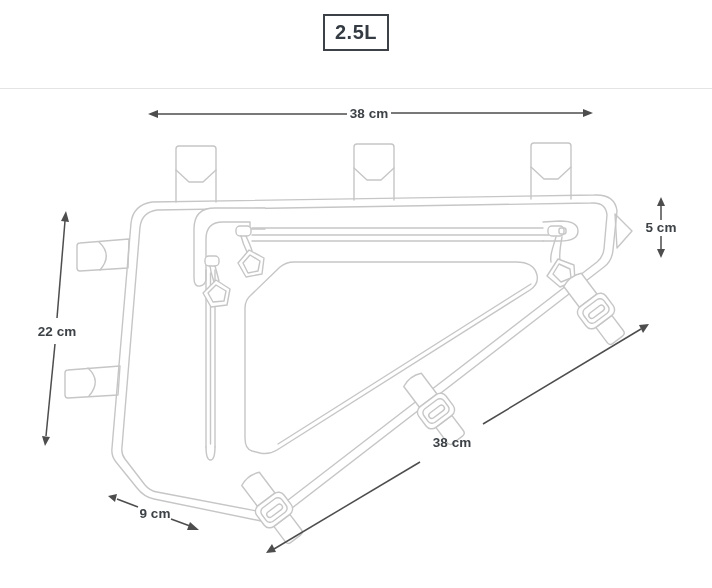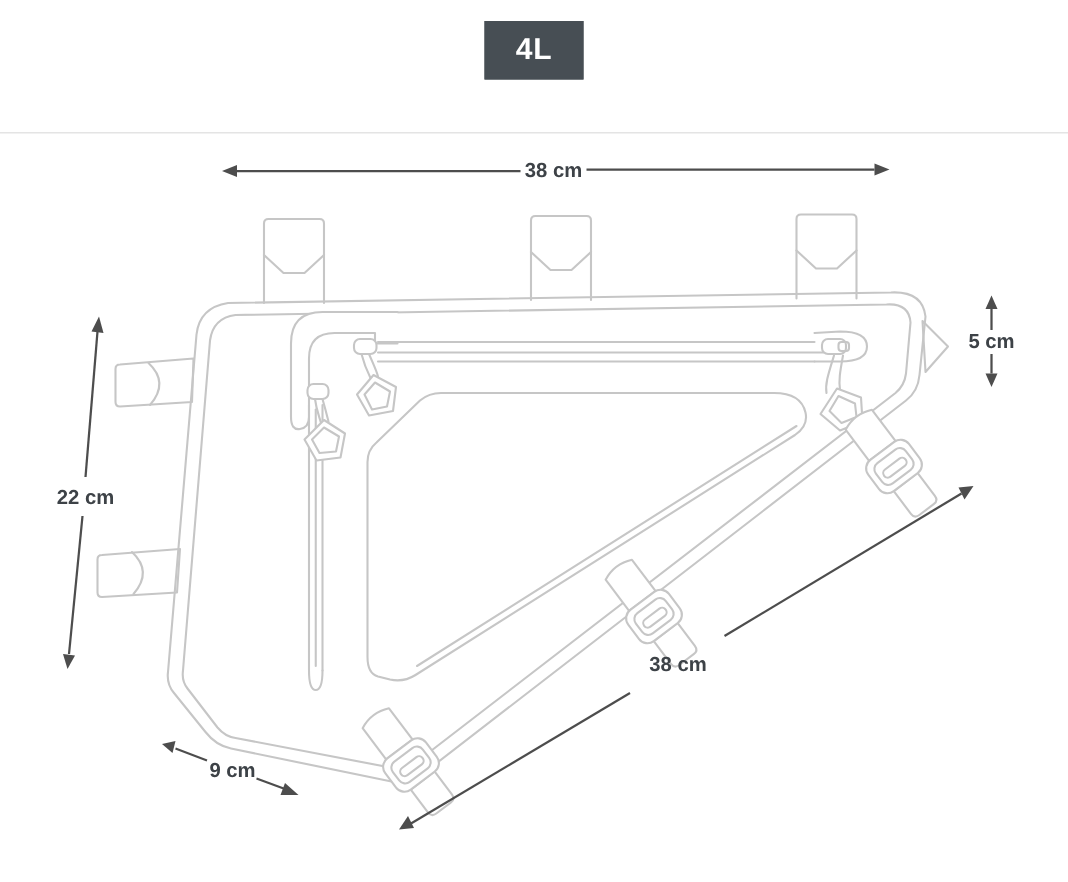--- a/index.html
+++ b/index.html
@@ -23,21 +23,21 @@
   .dimhead{fill:#4d4d4d;stroke:none;}
   .dimtext{fill:#3d4247;font-family:"Liberation Sans",sans-serif;font-size:13.5px;
            font-weight:bold;}
 </style>
 </head>
 <body>
 
 <div id="page">
 
   <div id="size-selector">
-    <div class="size-btn selected">4L</div>
+    <div class="size-btn">2.5L</div>
   </div>
 
   <div id="divider"></div>
 
   <svg id="diagram" viewBox="0 0 712 588">
     <defs>
       <g id="buckle">
         <path class="art artfill" d="M -11,-34 L -11,-8 L 11,-8 L 11,-34 Q 0,-39 -11,-34 Z"></path>
         <path class="art artfill" d="M -10,18 L -10,37 Q -10,41 -6,41 L 6,41 Q 10,41 10,37 L 10,18 Z"></path>
         <rect class="art artfill" x="-17" y="-8" width="34" height="26" rx="7"></rect>

